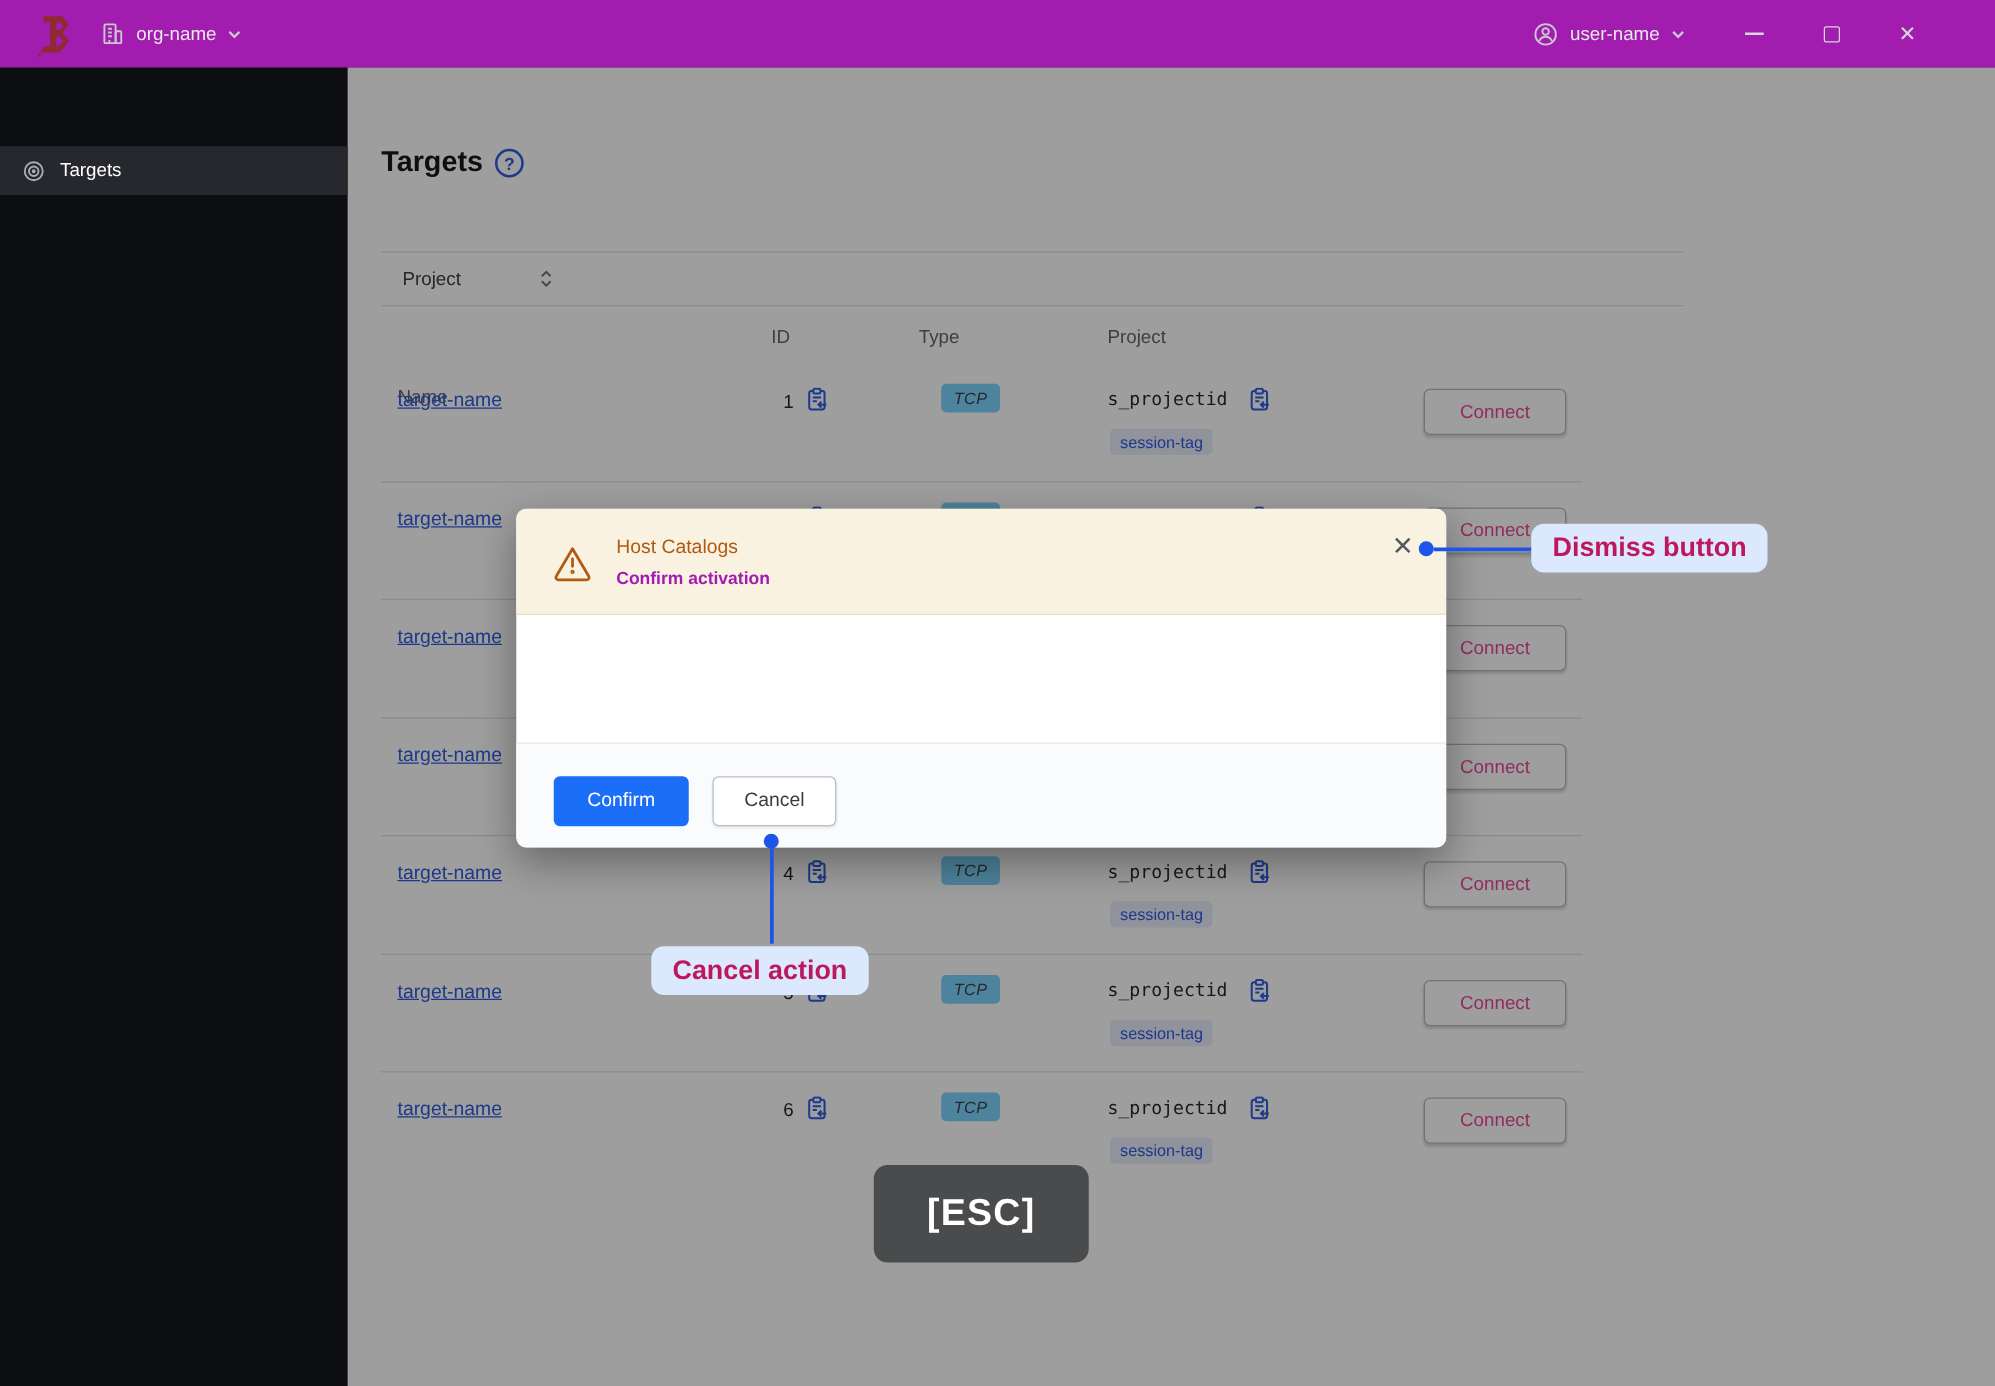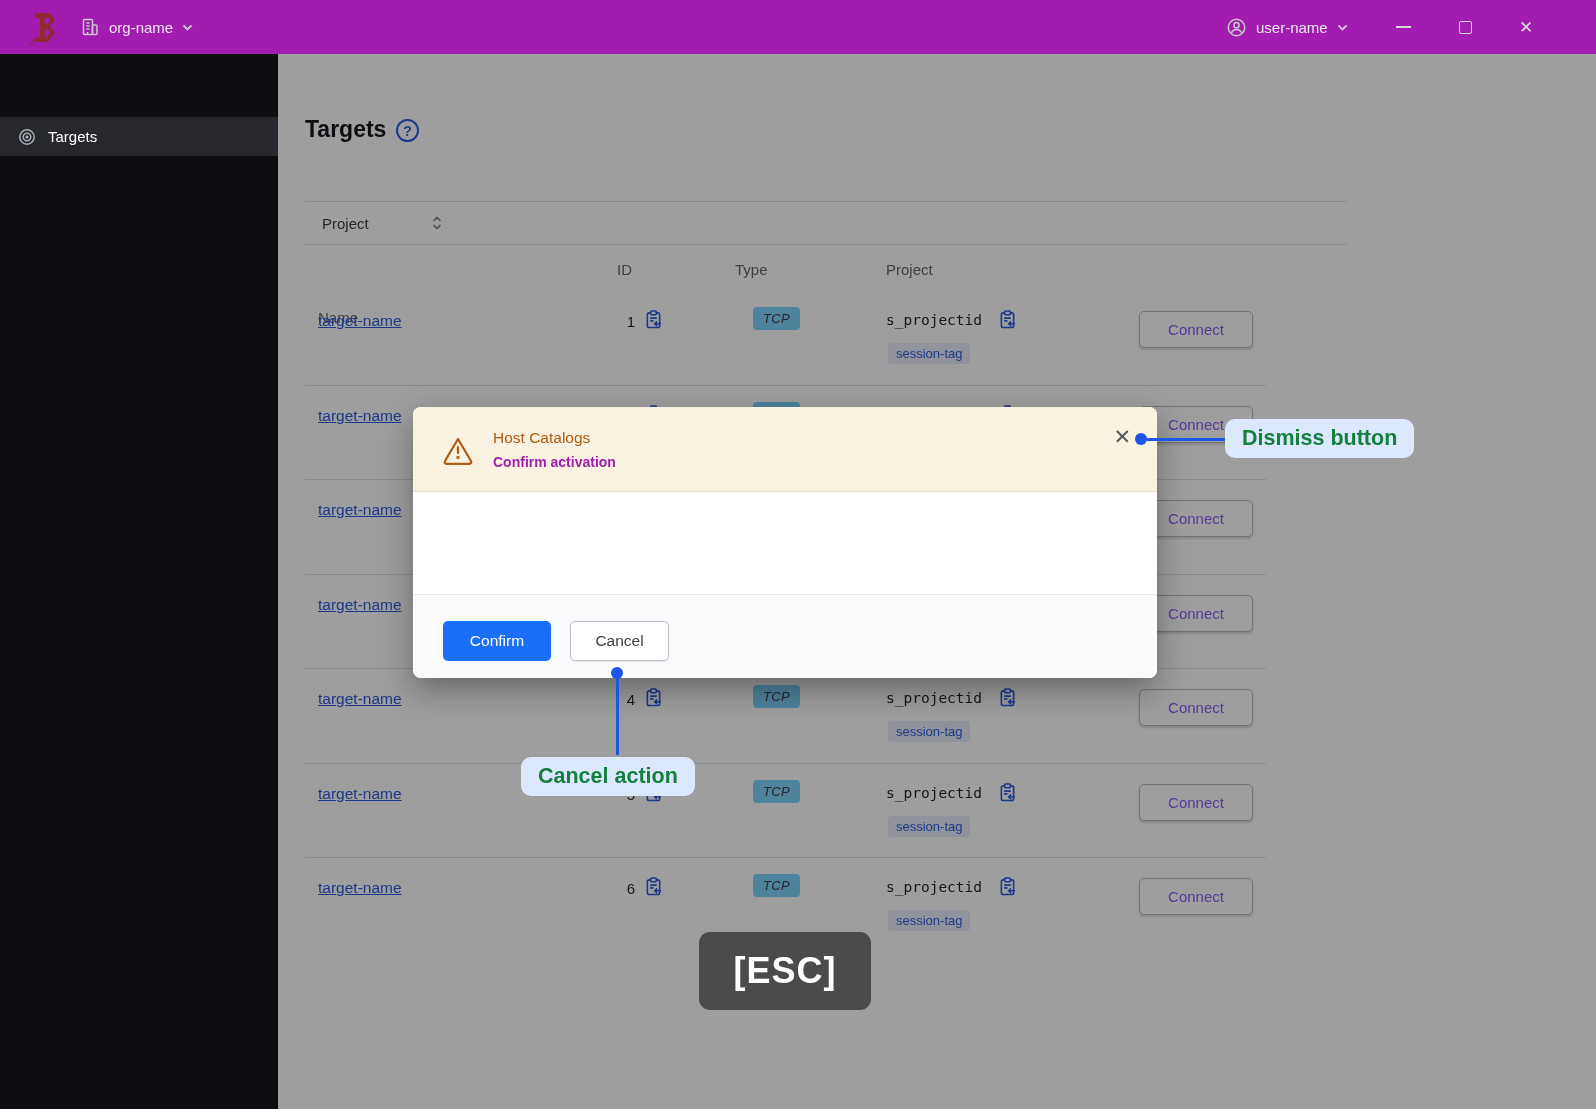--- a/index.html
+++ b/index.html
@@ -43,47 +43,47 @@
   .row { position:absolute; left:27px; width:961px; height:94.5px; border-bottom:1px solid #dde0e4; }
   .row.last { border-bottom:none; }
   .cell-name { position:absolute; left:13px; top:21px; font-size:15.5px; color:#2e5ce0; text-decoration:underline; font-weight:500; cursor:pointer; }
   .cell-id { position:absolute; left:312px; top:22px; width:18px; text-align:right; font-size:15px; color:#26282d; }
   .icon-copy { position:absolute; cursor:pointer; }
   .id-copy { left:340px; top:19px; }
   .badge-type { position:absolute; left:448px; top:16px; background:#7dd3fc; border-radius:4px; padding:4px 10px; font-size:13px; color:#3d4046; letter-spacing:.3px;font-style:italic; }
   .cell-project { position:absolute; left:581px; top:21px; font-family:"DejaVu Sans Mono", monospace; font-size:14.5px; color:#26282d; }
   .proj-copy { left:694px; top:19px; }
   .tag { position:absolute; left:583px; top:52px; background:#e9eefb; border-radius:4px; padding:3px 8px; font-size:13px; color:#2e5ce0; cursor:pointer; }
-  .btn-connect { position:absolute; left:834px; top:20px; width:114px; height:37px; background:#ffffff; border:1px solid #b6bac1; border-radius:5px; font-size:15px; color:#8b5cf6; font-family:"Liberation Sans", sans-serif; box-shadow:0 2px 2px rgba(0,0,0,.14); cursor:pointer; }
+  .btn-connect { position:absolute; left:834px; top:20px; width:114px; height:37px; background:#ffffff; border:1px solid #b6bac1; border-radius:5px; font-size:15px; color:#ec4899; font-family:"Liberation Sans", sans-serif; box-shadow:0 2px 2px rgba(0,0,0,.14); cursor:pointer; }
 
   .overlay { position:absolute; inset:0; background:rgba(0,0,0,.38); z-index:5; }
 
   
   .modal { position:absolute; left:413px; top:407px; width:744px; height:271px; background:#ffffff; border-radius:8px; box-shadow:0 12px 32px rgba(0,0,0,.35); z-index:10; overflow:hidden; }
   .modal-header { position:relative; height:85px; background:#faf2e0; border-bottom:1px solid #ecdfc3; }
   .warn-icon { position:absolute; left:29px; top:29px; }
   .modal-context { position:absolute; left:80px; top:22px; font-size:15.5px; color:#b05a10; font-weight:500; }
   .modal-title { position:absolute; left:80px; top:47px; font-size:14px; font-weight:700; color:#a21caf; }
   .modal-close { position:absolute; right:26px; top:18px; font-size:21px; color:#55585d; background:none; border:none; cursor:pointer; font-family:"Liberation Sans", sans-serif; }
   .modal-message { position:absolute; left:30px; top:132px; font-size:17.5px; color:#3d4046; }
   .modal-footer { position:absolute; left:0; top:187px; width:744px; height:84px; background:#fafbfc; border-top:1px solid #e6e8eb; }
   .btn-confirm { position:absolute; left:30px; top:26px; width:108px; height:40px; background:#1b6ef7; border:none; border-radius:5px; color:#ffffff; font-size:15.5px; font-weight:500; font-family:"Liberation Sans", sans-serif; cursor:pointer; }
   .btn-cancel { position:absolute; left:157px; top:26px; width:99px; height:40px; background:#ffffff; border:1px solid #b9bec7; border-radius:5px; color:#3a3d43; font-size:15.5px; font-family:"Liberation Sans", sans-serif; box-shadow:0 1px 2px rgba(0,0,0,.08); cursor:pointer; }
 
   
   .anno-dot { position:absolute; width:12px; height:12px; border-radius:50%; background:#1d55e8; z-index:20; }
   .anno-line { position:absolute; background:#1d55e8; z-index:20; }
-  .anno-pill { position:absolute; height:39px; display:flex; align-items:center; padding:0 17px; background:#dce8fd; border-radius:10px; color:#15803d; font-size:21.5px; font-weight:700; z-index:20; white-space:nowrap; }
+  .anno-pill { position:absolute; height:39px; display:flex; align-items:center; padding:0 17px; background:#dce8fd; border-radius:10px; color:#be185d; font-size:21.5px; font-weight:700; z-index:20; white-space:nowrap; }
   .dot-dismiss { left:1135px; top:433px; }
   .line-dismiss { left:1147px; top:438px; width:80px; height:2.5px; }
   .pill-dismiss { left:1225px; top:419px; }
   .dot-cancel { left:611px; top:667px; }
   .line-cancel { left:616px; top:679px; width:2.5px; height:76px; }
   .pill-cancel { left:521px; top:757px; }
-  .esc-badge { position:absolute; left:699px; top:932px; width:172px; height:78px; background:#4a4b4c; border-radius:11px; display:flex; align-items:center; justify-content:center; color:#ffffff; font-size:36px; font-weight:600; letter-spacing:1px; z-index:20; }
+  .esc-badge { position:absolute; left:699px; top:932px; width:172px; height:78px; background:#4a4b4c; border-radius:11px; display:flex; align-items:center; justify-content:center; color:#ffffff; font-size:30px; font-weight:600; letter-spacing:1px; z-index:20; }
 
   svg { display:block; }
 </style>
 </head>
 <body>
 
 <div id="app">
 
   <div class="topbar">
     <div class="logo">

